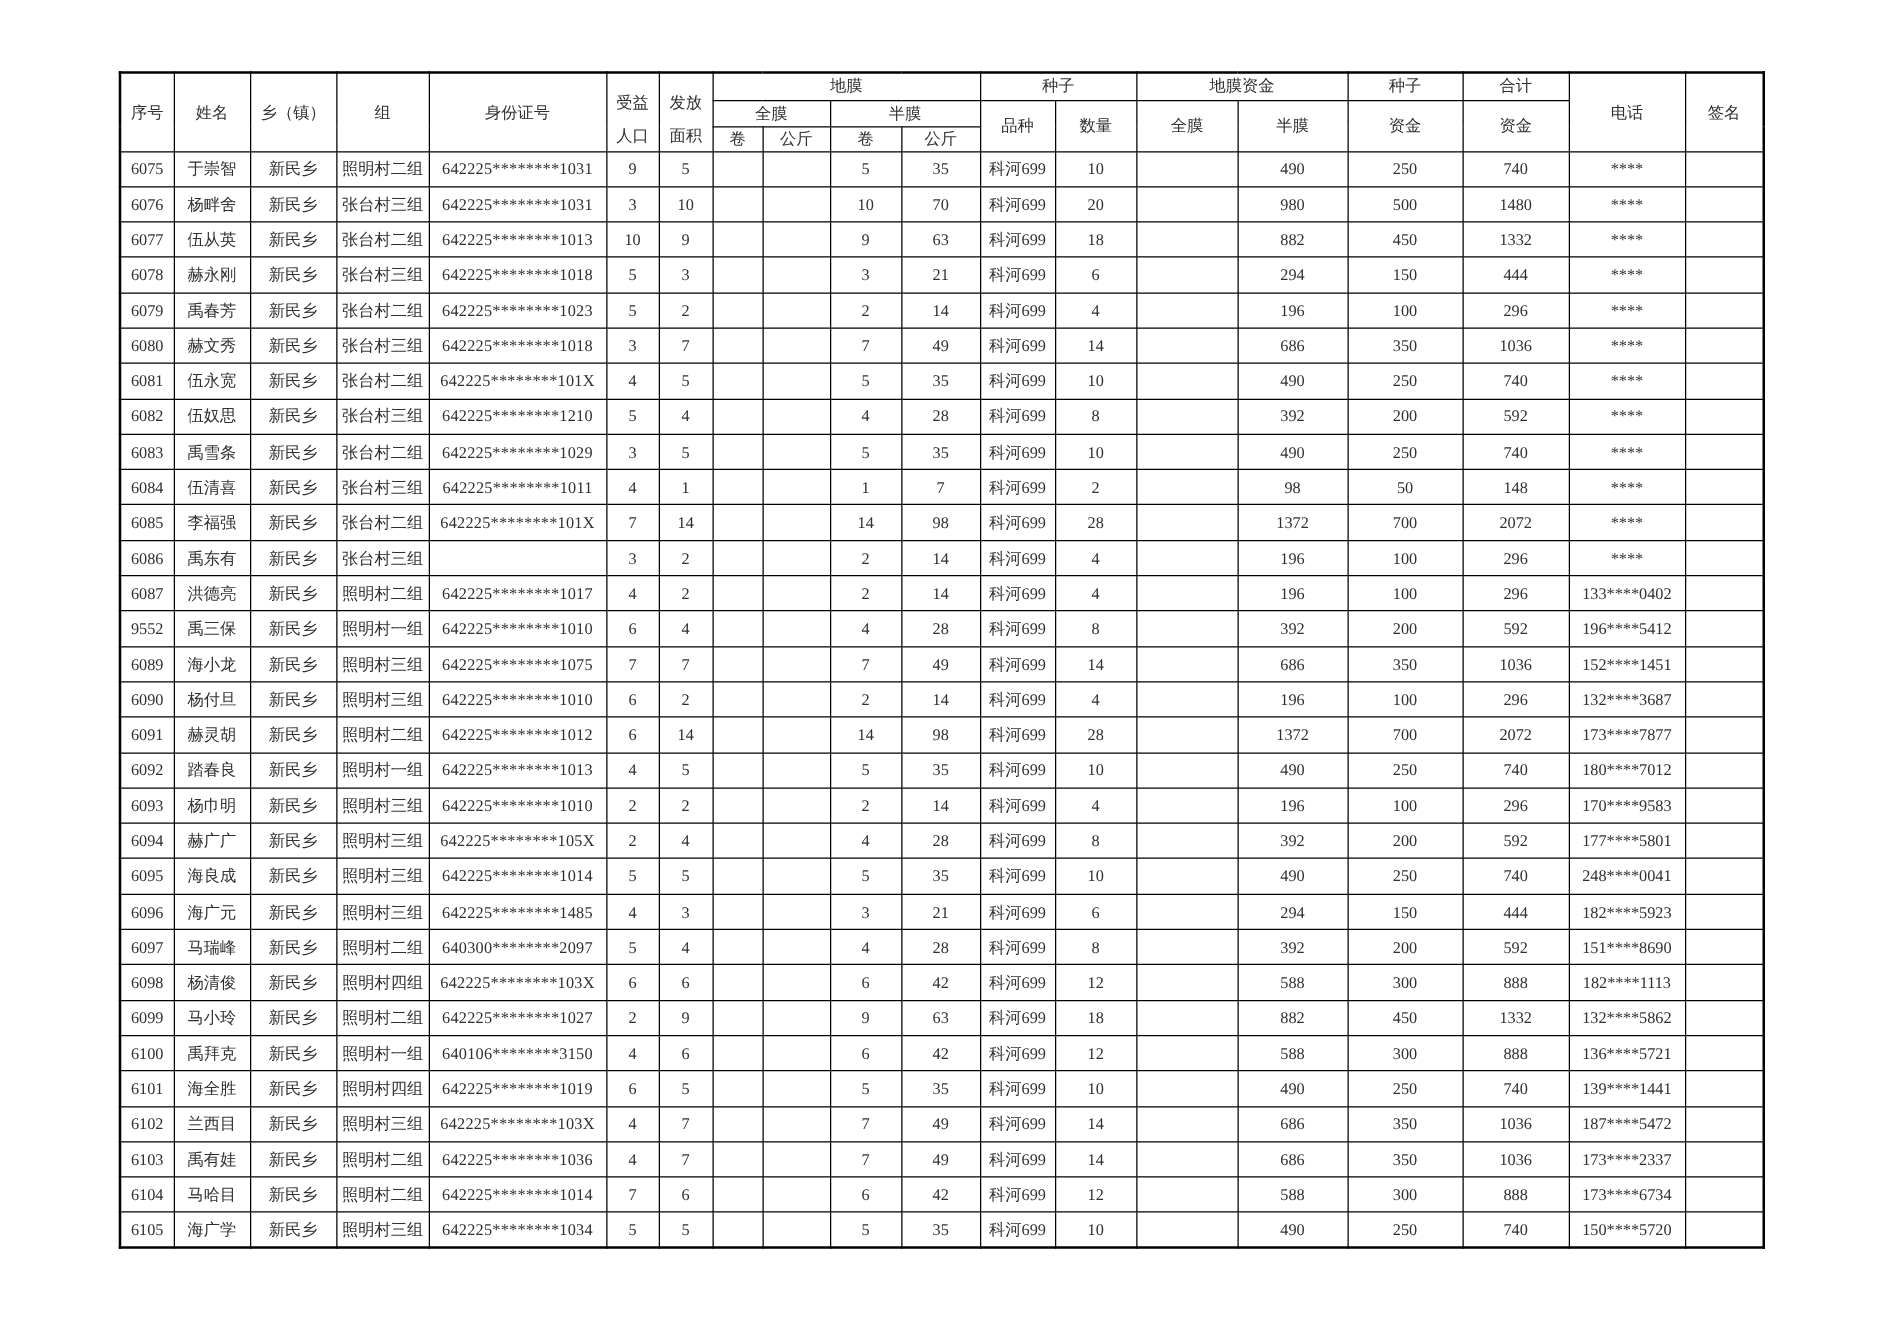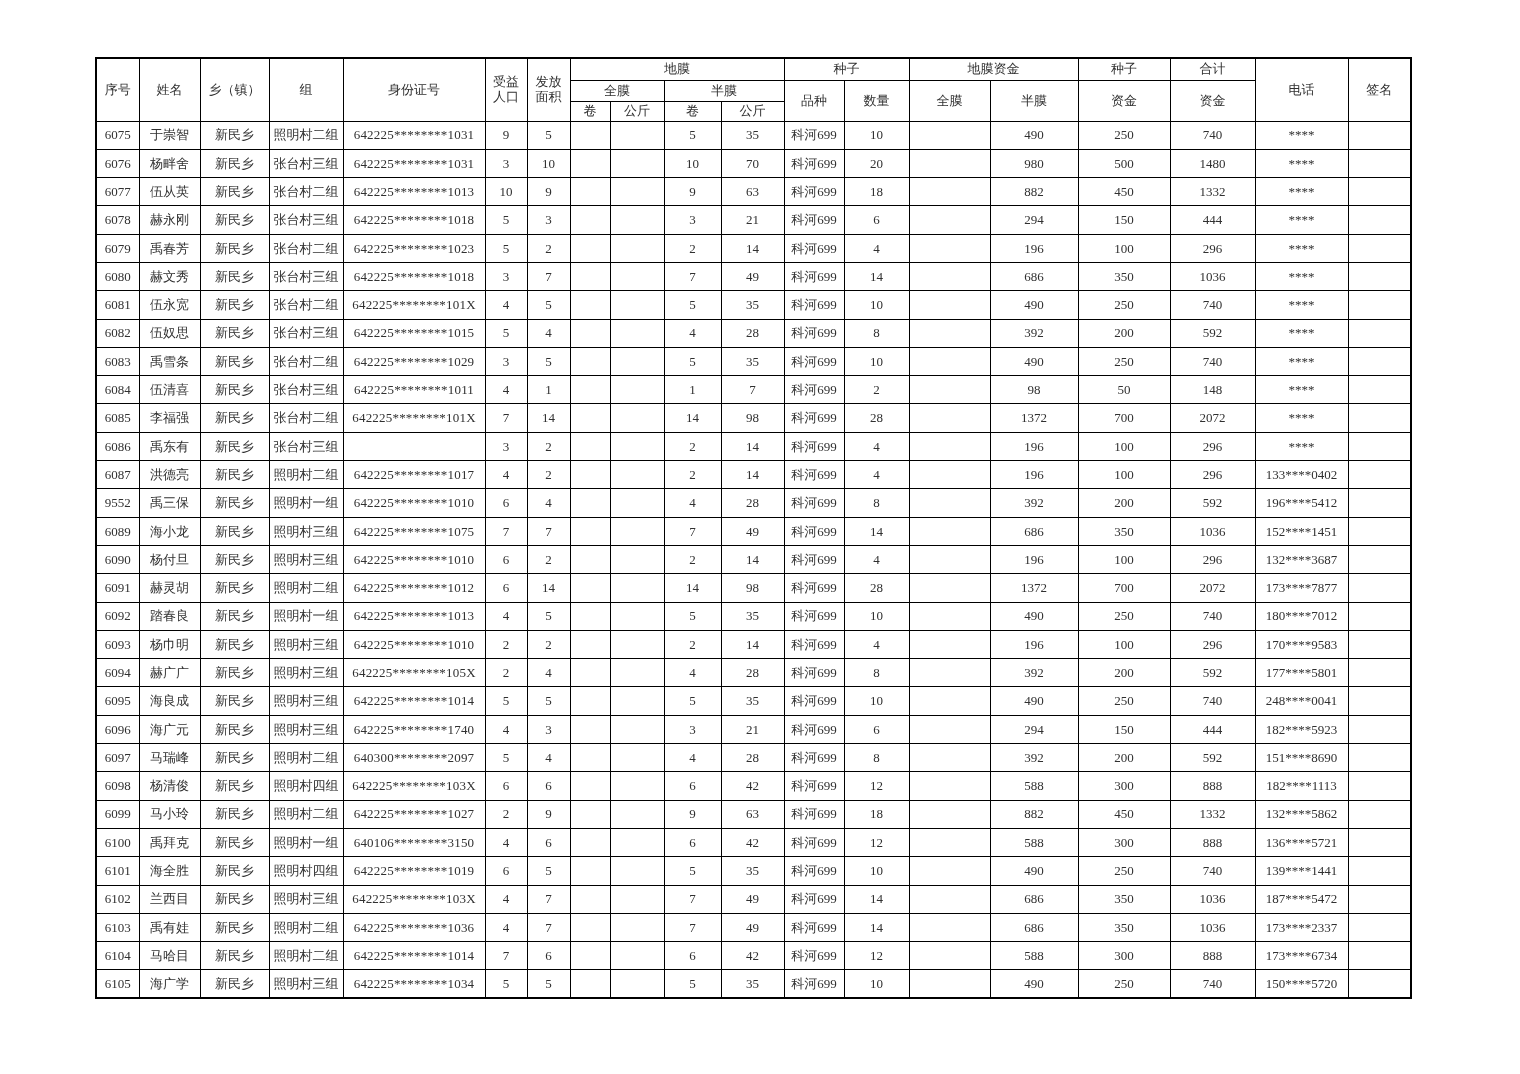--- a/index.html
+++ b/index.html
@@ -36,21 +36,21 @@
     padding: 0 1px;
     font-size: 13px;
     line-height: 1.2;
     overflow: hidden;
     white-space: nowrap;
   }
   .roster thead tr.tier1 { height: 22px; }
   .roster thead tr.tier2 { height: 21px; padding-left: 42px; }
   .roster thead tr.tier3 { height: 20px; }
   .roster tbody tr { height: 28.3px; }
-  .two-line span { display: block; line-height: 1.15; }
+  .two-line span { display: block; line-height: 1.15; margin-top: 12px; }
   .roster td.c-id { letter-spacing: 0.2px; }
 </style>
 </head>
 <body>
 
 <div class="sheet">
   <table class="roster">
     <colgroup>
       <col style="width:43px">
         <col style="width:61px">
@@ -258,21 +258,21 @@
     <td>250</td>
     <td>740</td>
     <td>****</td>
     <td></td>
   </tr>
         <tr>
     <td>6082</td>
     <td>伍奴思</td>
     <td>新民乡</td>
     <td>张台村三组</td>
-    <td class="c-id">642225********1015</td>
+    <td class="c-id">642225********1210</td>
     <td>5</td>
     <td>4</td>
     <td></td>
     <td></td>
     <td>4</td>
     <td>28</td>
     <td>科河699</td>
     <td>8</td>
     <td></td>
     <td>392</td>
@@ -552,21 +552,21 @@
     <td>250</td>
     <td>740</td>
     <td>248****0041</td>
     <td></td>
   </tr>
         <tr>
     <td>6096</td>
     <td>海广元</td>
     <td>新民乡</td>
     <td>照明村三组</td>
-    <td class="c-id">642225********1740</td>
+    <td class="c-id">642225********1485</td>
     <td>4</td>
     <td>3</td>
     <td></td>
     <td></td>
     <td>3</td>
     <td>21</td>
     <td>科河699</td>
     <td>6</td>
     <td></td>
     <td>294</td>

